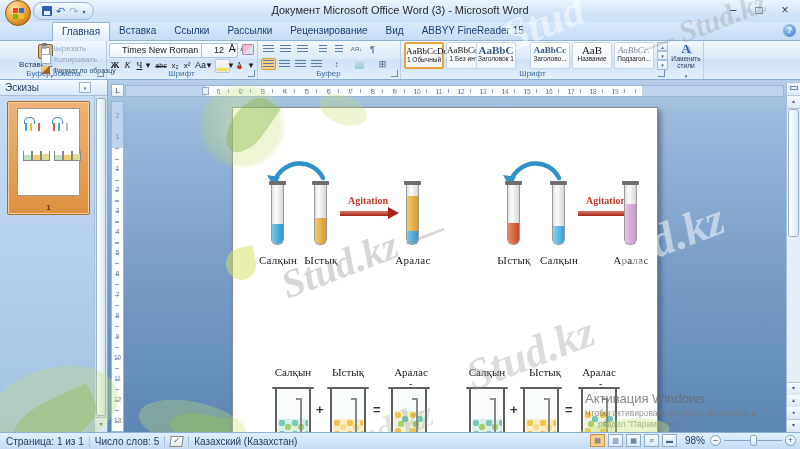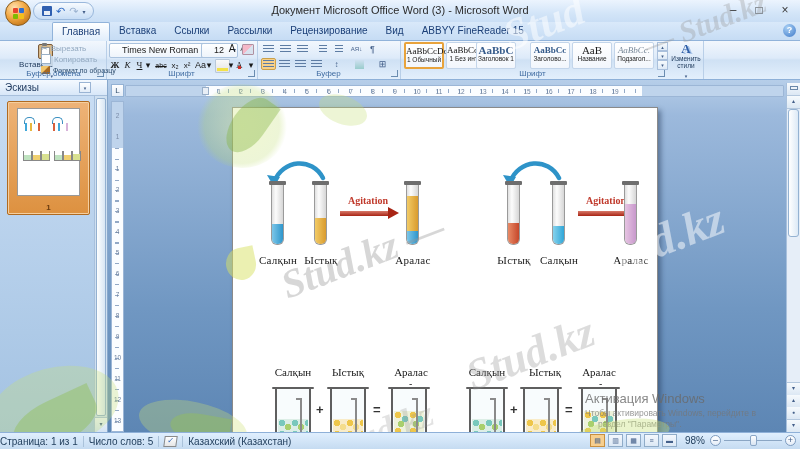--- a/index.html
+++ b/index.html
@@ -503,21 +503,21 @@
         <div class="vs-thumb"></div>
         <div class="vs-btn" style="bottom:36px;height:12px;border-top:1px solid #b4c8de">▾</div>
         <div class="vs-btn" style="bottom:24px;height:12px">▴</div>
         <div class="vs-btn" style="bottom:12px;height:12px;font-size:5px">●</div>
         <div class="vs-btn" style="bottom:0;height:12px;border-bottom:none">▾</div>
       </div>
     </div>
   </div>
 
   <div class="statusbar">
-    <span style="">Страница: 1 из 1</span>
+    <span style="margin-left:6px">Страница: 1 из 1</span>
     <span class="ssep"></span>
     <span>Число слов: 5</span>
     <span class="ssep"></span>
     <span class="ic-proof">✓</span>
     <span class="ssep"></span>
     <span>Казахский (Казахстан)</span>
     <div class="sright">
       <span class="vb sel">▤</span>
       <span class="vb">▥</span>
       <span class="vb">▦</span>

